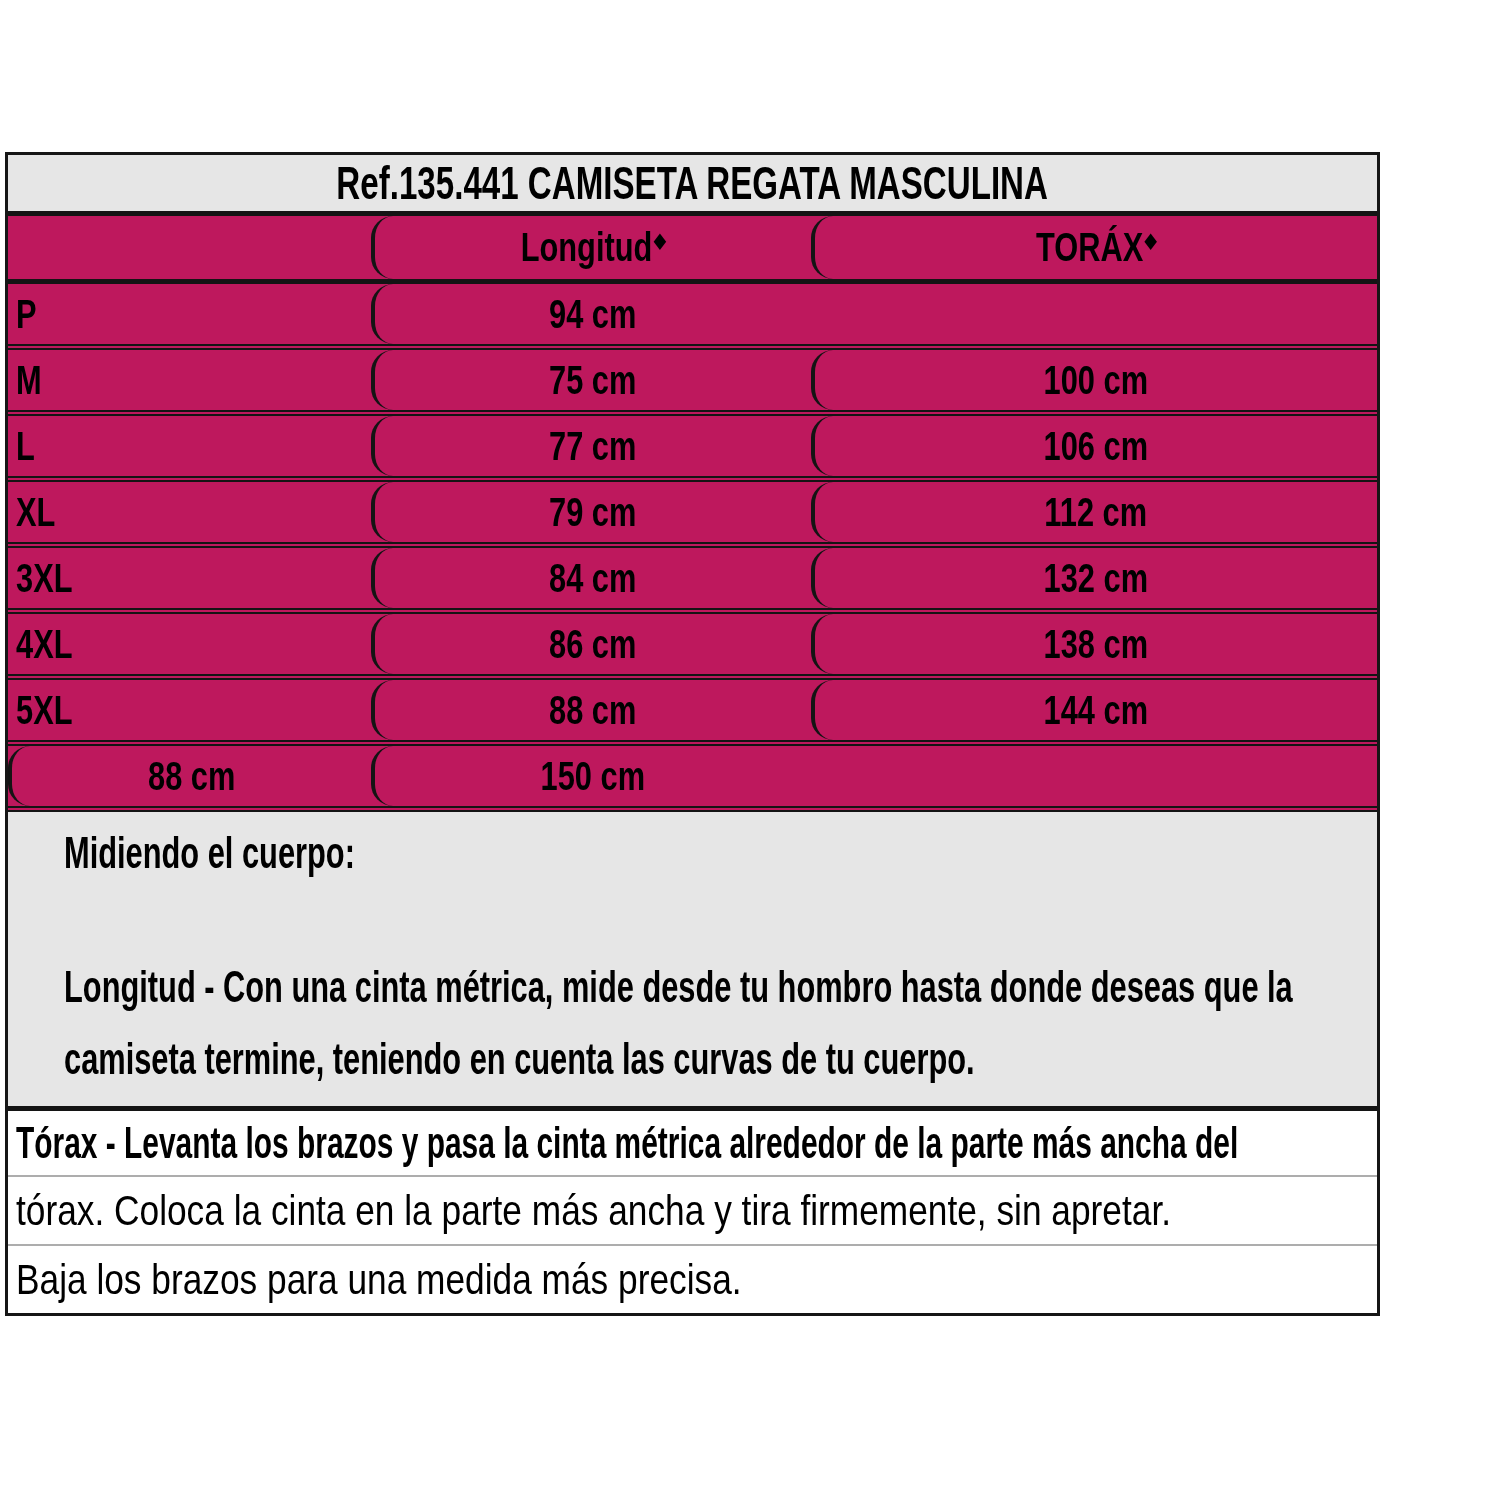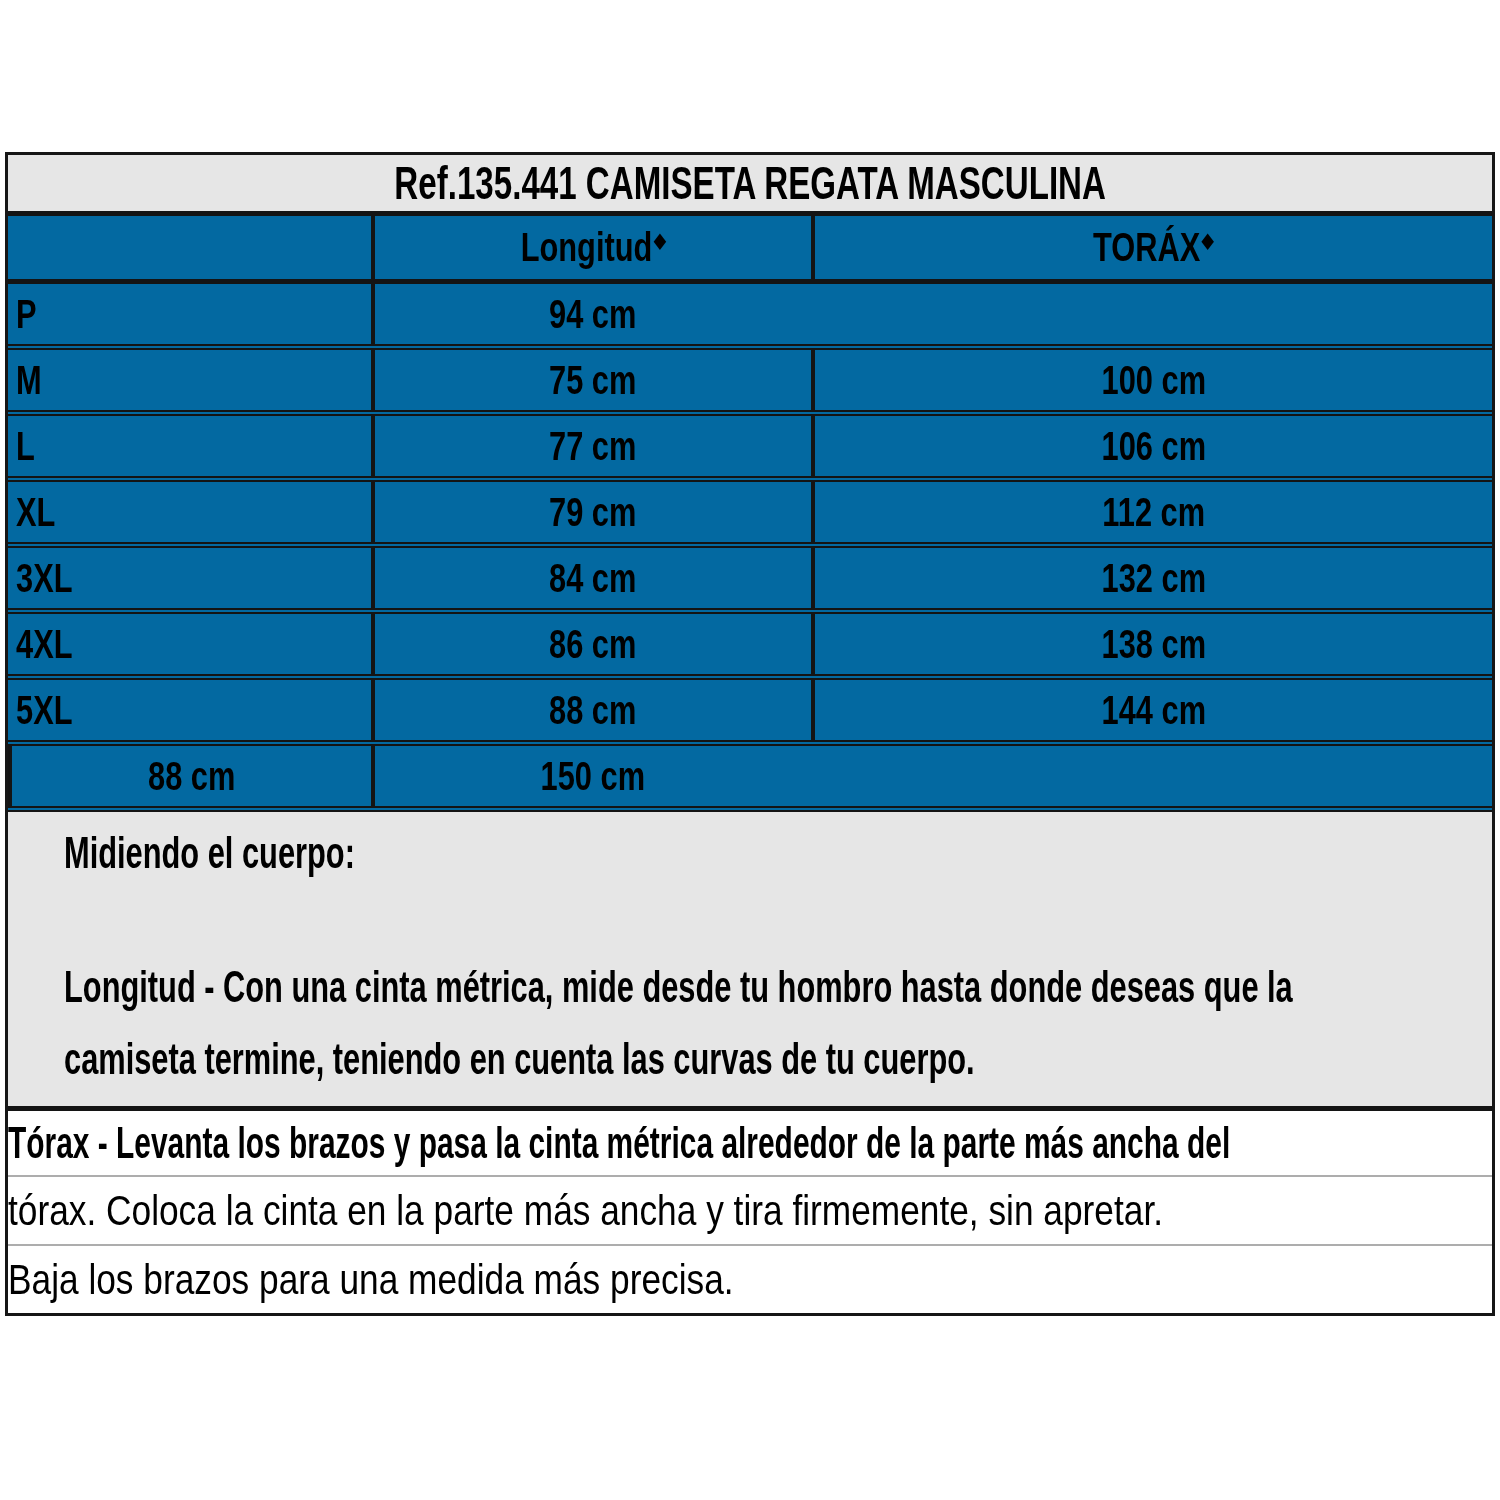--- a/index.html
+++ b/index.html
@@ -11,24 +11,24 @@
     width: 1500px;
     height: 1500px;
     position: relative;
     font-family: "Liberation Sans", sans-serif;
     color: #000;
   }
   .sheet {
     position: absolute;
     left: 5px;
     top: 152px;
-    width: 1490px;
+    width: 1375px;
     box-sizing: border-box;
     border: 3px solid #161616;
-    background: #0369a1;
+    background: #be185d;
   }
   
   .title-row {
     height: 56px;
     background: #e6e6e6;
     border-bottom: 5px solid #141414;
     display: flex;
     align-items: center;
     justify-content: center;
   }
@@ -50,20 +50,21 @@
     border-bottom: 5px solid #141414;
   }
   .data-row {
     height: 60px;
     border-bottom: 6px double #141414;
   }
   .cell {
     display: flex;
     align-items: center;
     overflow: visible;
+    border-radius: 22px;
   }
   .size-cell {
     justify-content: flex-start;
     padding-left: 8px;
   }
   .val-cell {
     justify-content: center;
     border-left: 4px solid #141414;
   }
   .t-head, .t-val {
@@ -106,21 +107,21 @@
     font-weight: bold;
     white-space: nowrap;
     transform: scaleX(0.70);
     transform-origin: left center;
   }
   
   .note-row {
     min-height: 64px;
     display: flex;
     align-items: center;
-    padding-left: 0;
+    padding-left: 8px;
     background: #ffffff;
   }
   .note-row.sep {
     border-top: 2px solid #adadad;
     min-height: 67px;
   }
   .t-nbold {
     display: inline-block;
     font-size: 44px;
     font-weight: bold;

